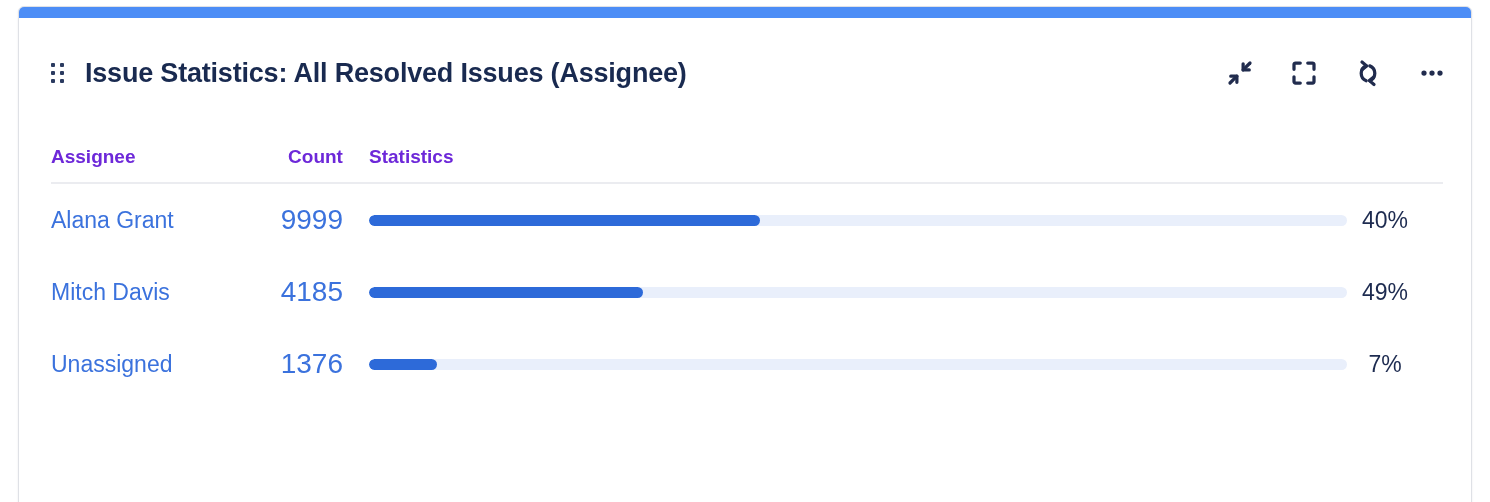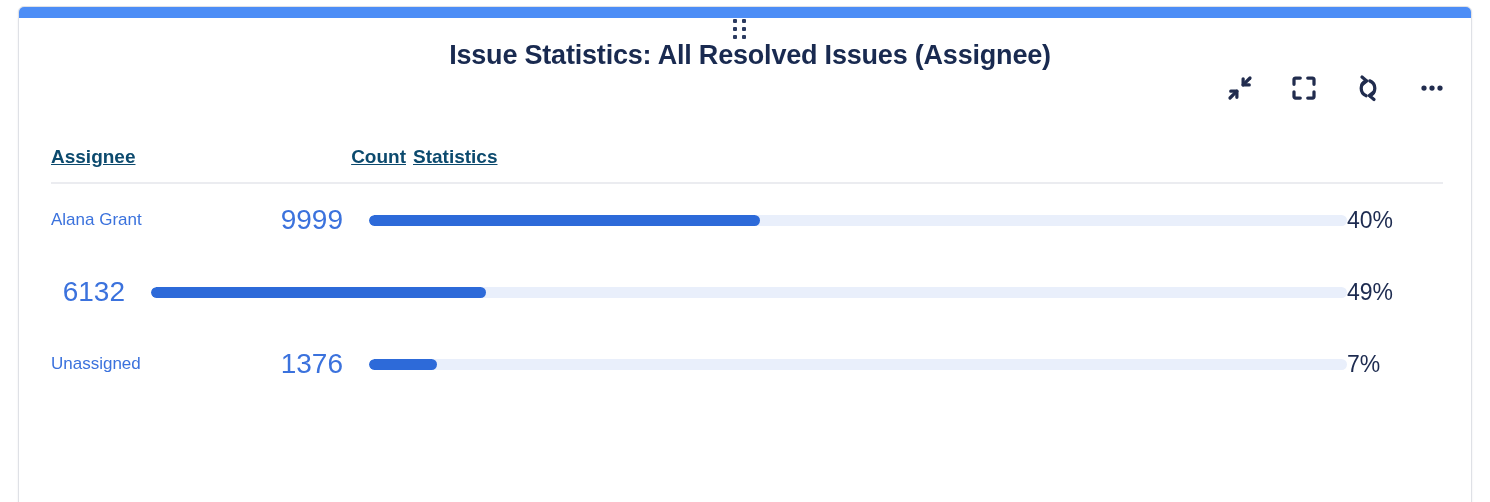--- a/index.html
+++ b/index.html
@@ -37,21 +37,20 @@
   
   #gadget-header {
     position: absolute;
     left: 0;
     top: 11px;
     width: 100%;
     height: 110px;
     display: flex;
     align-items: center;
     padding: 0 22px 0 32px;
-    flex-direction: column;
   }
 
   #drag-handle {
     width: 14px;
     height: 22px;
     display: grid;
     grid-template-columns: repeat(2, 4px);
     grid-template-rows: repeat(3, 4px);
     gap: 4px 5px;
     align-content: center;
@@ -105,47 +104,46 @@
 
   .row {
     display: flex;
     align-items: center;
     width: 100%;
   }
 
   .c-assignee { width: 218px; flex: none; }
   .c-count    { width: 100px; flex: none; text-align: right; padding-right: 26px; }
   .c-bar      { flex: 1 1 auto; min-width: 0; }
-  .c-pct      { width: 96px; flex: none; text-align: left; padding-right: 20px; }
+  .c-pct      { width: 96px; flex: none; text-align: center; padding-right: 20px; }
 
   #table-head {
     height: 44px;
     align-items: flex-end;
     padding-bottom: 4px;
   }
   #table-head .col-h {
     font-size: 19px;
     font-weight: bold;
-    color: #0c4a6e;
-    text-decoration: underline;
-  }
-  #table-head .c-count { text-align: right; padding-right: 7px; width: 100px; margin-left: 44px; }
+    color: #6d28d9;
+  }
+  #table-head .c-count { text-align: center; padding-right: 7px; width: 100px; }
   #table-head .c-bar   { padding-left: 0; }
 
   #head-divider {
     height: 2px;
     background: #ebecf0;
     margin: 10px 0 0 0;
     width: 100%;
   }
 
   .data-row { height: 72px; }
 
   .cell-link {
-    font-size: 17px;
+    font-size: 23px;
     color: #3b72dd;
     text-decoration: none;
     white-space: nowrap;
     cursor: pointer;
   }
 
   .cell-count {
     font-size: 28px;
     color: #3b72dd;
     cursor: pointer;
@@ -259,21 +257,22 @@
           <div class="c-assignee"><a class="cell-link">Alana Grant</a></div>
           <div class="c-count"><span class="cell-count">9999</span></div>
           <div class="c-bar">
             <div class="bar-track">
               <div class="bar-fill" style="width: 40%;"></div>
             </div>
           </div>
           <div class="c-pct"><span class="cell-pct">40%</span></div>
         </div>
         <div class="row data-row">
-          <div class="c-count"><span class="cell-count">6132</span></div>
+          <div class="c-assignee"><a class="cell-link">Mitch Davis</a></div>
+          <div class="c-count"><span class="cell-count">4185</span></div>
           <div class="c-bar">
             <div class="bar-track">
               <div class="bar-fill" style="width: 28%;"></div>
             </div>
           </div>
           <div class="c-pct"><span class="cell-pct">49%</span></div>
         </div>
         <div class="row data-row">
           <div class="c-assignee"><a class="cell-link">Unassigned</a></div>
           <div class="c-count"><span class="cell-count">1376</span></div>

